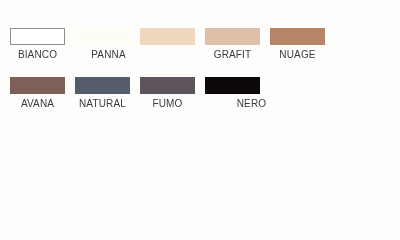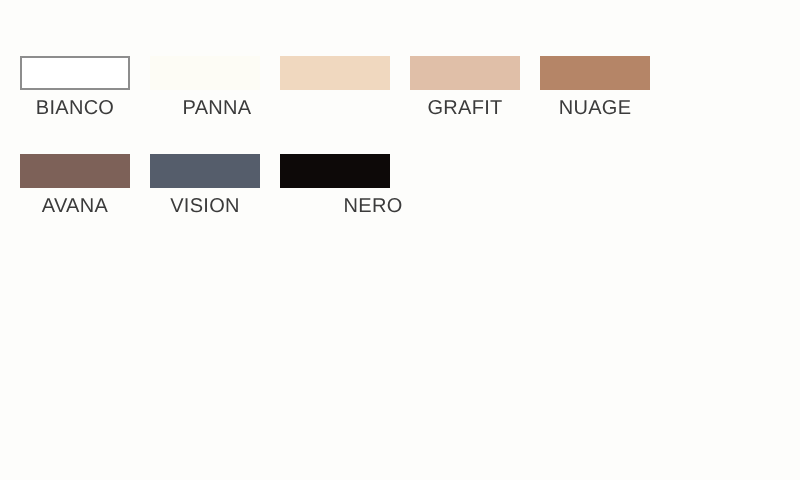--- a/index.html
+++ b/index.html
@@ -87,20 +87,24 @@
         <div class="swatch-label" style="color: rgb(59, 59, 59);">NUAGE</div>
       </div>
     </div>
   <div class="swatch-row">
       <div class="swatch-cell">
         <div class="swatch-chip" style="background: rgb(125, 97, 88);"></div>
         <div class="swatch-label" style="color: rgb(59, 59, 59);">AVANA</div>
       </div>
       <div class="swatch-cell">
         <div class="swatch-chip" style="background: rgb(85, 93, 107);"></div>
-        <div class="swatch-label" style="color: rgb(59, 59, 59);">VISION</div>
+        <div class="swatch-label" style="color: rgb(59, 59, 59);">NATURAL</div>
+      </div>
+      <div class="swatch-cell">
+        <div class="swatch-chip" style="background: rgb(93, 84, 91);"></div>
+        <div class="swatch-label" style="color: rgb(59, 59, 59);">FUMO</div>
       </div>
       <div class="swatch-cell">
         <div class="swatch-chip" style="background: rgb(13, 9, 8);"></div>
         <div class="swatch-label" style="color: rgb(59, 59, 59); margin-left: 38px;">NERO</div>
       </div>
     </div>
 </div>
 
 </body></html>

